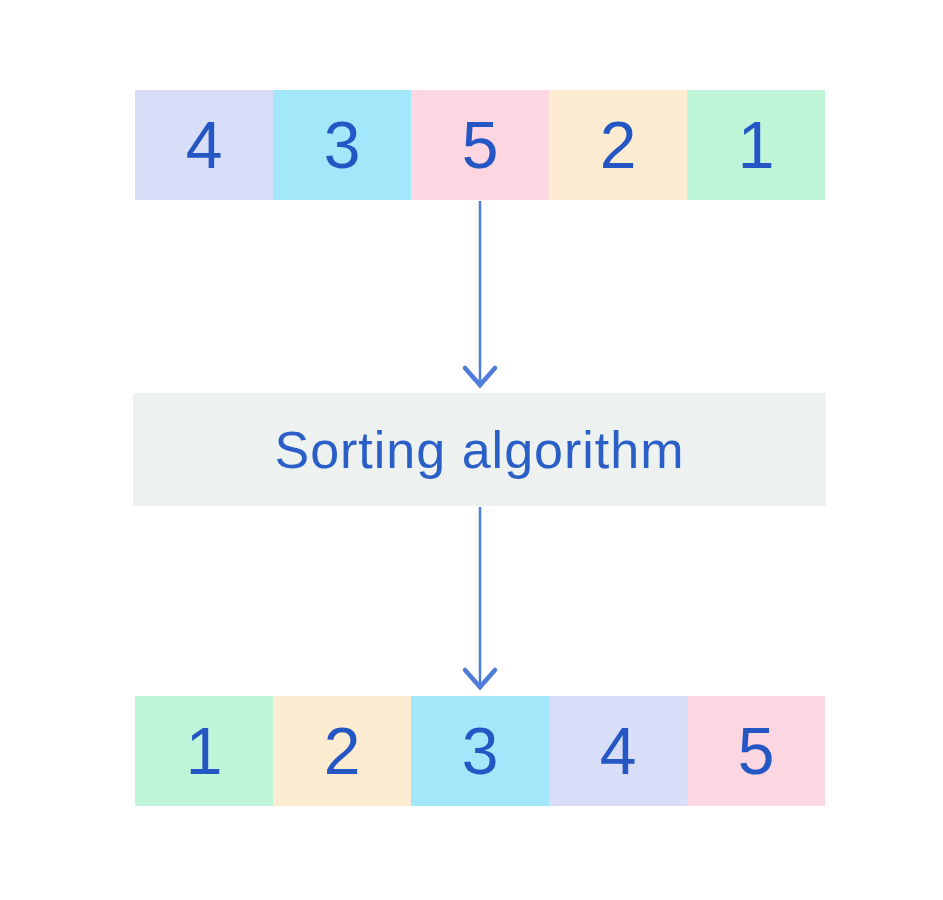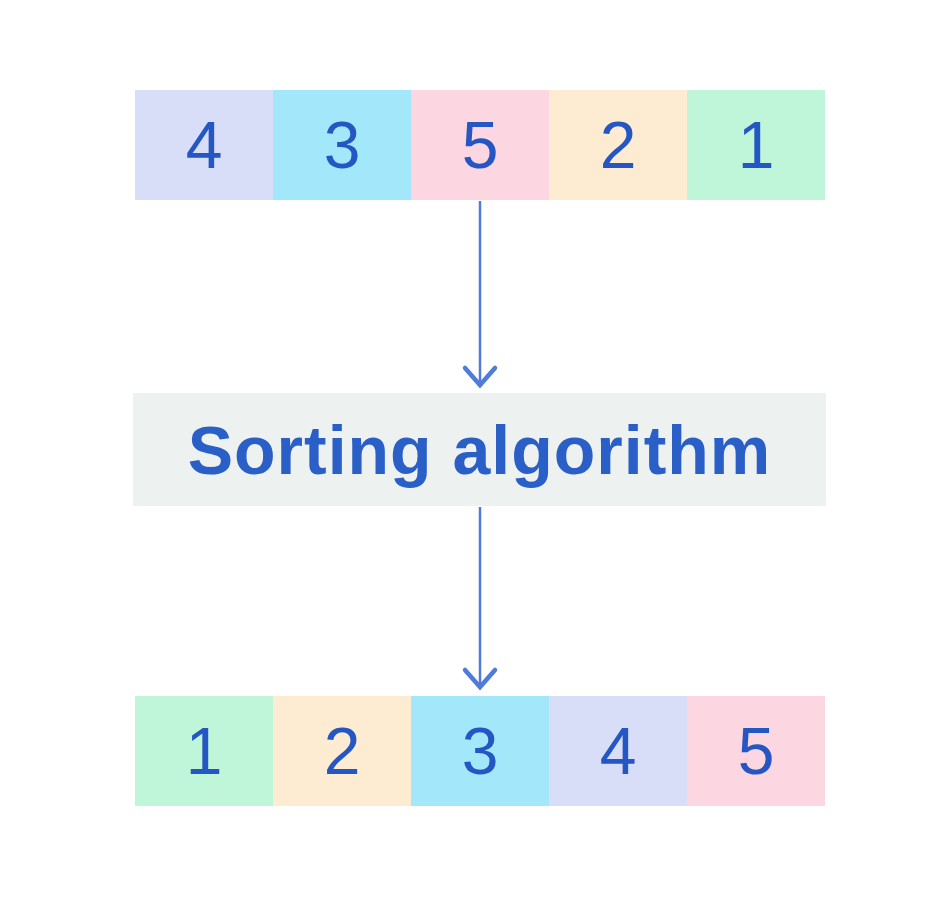--- a/index.html
+++ b/index.html
@@ -39,22 +39,22 @@
     left: 133px;
     top: 393px;
     width: 693px;
     height: 113px;
     background: #edf2f1;
     display: flex;
     align-items: center;
     justify-content: center;
   }
   .process-label {
-    font-size: 68px;
-    font-weight: 700;
+    font-size: 52px;
+    font-weight: 400;
     color: #2a5fc8;
     letter-spacing: 1px;
     white-space: nowrap;
   }
   .arrow {
     position: absolute;
     left: 456px;
     width: 48px;
     color: #4f7cd9;
   }

